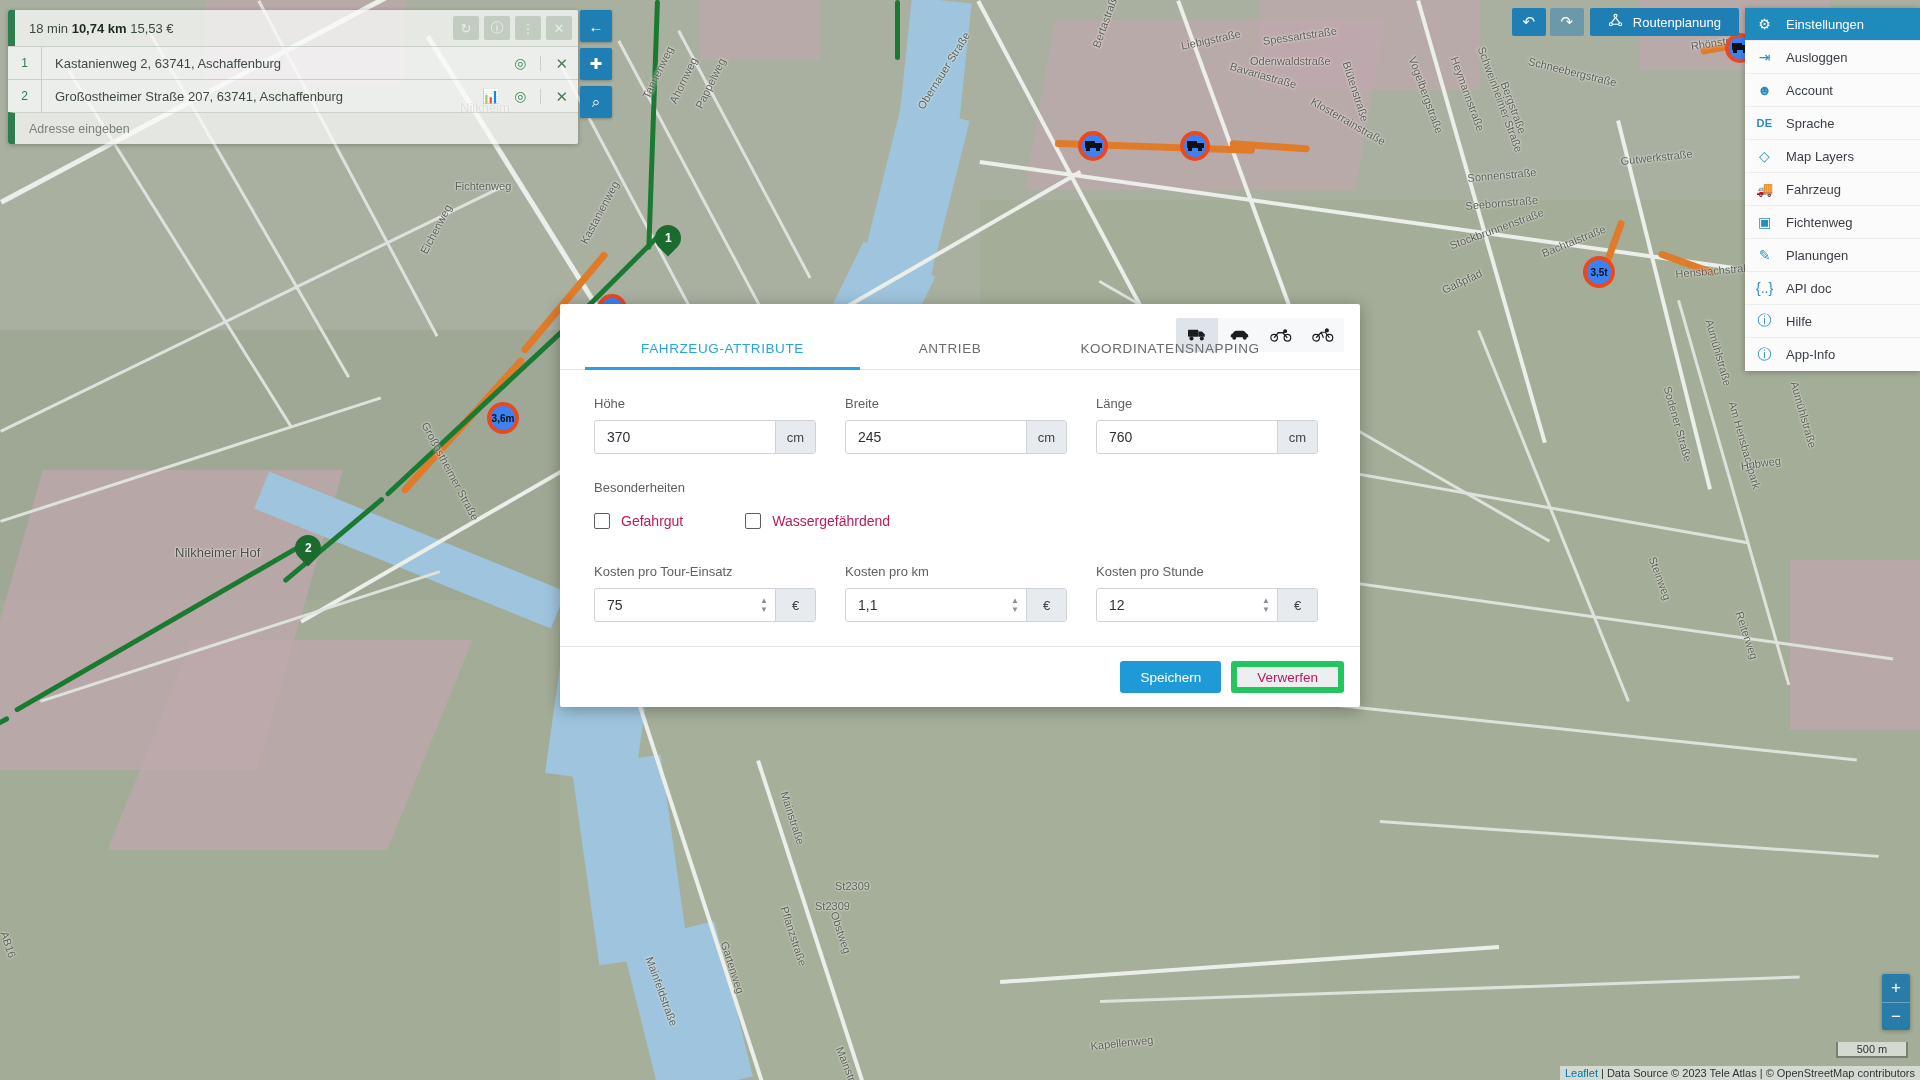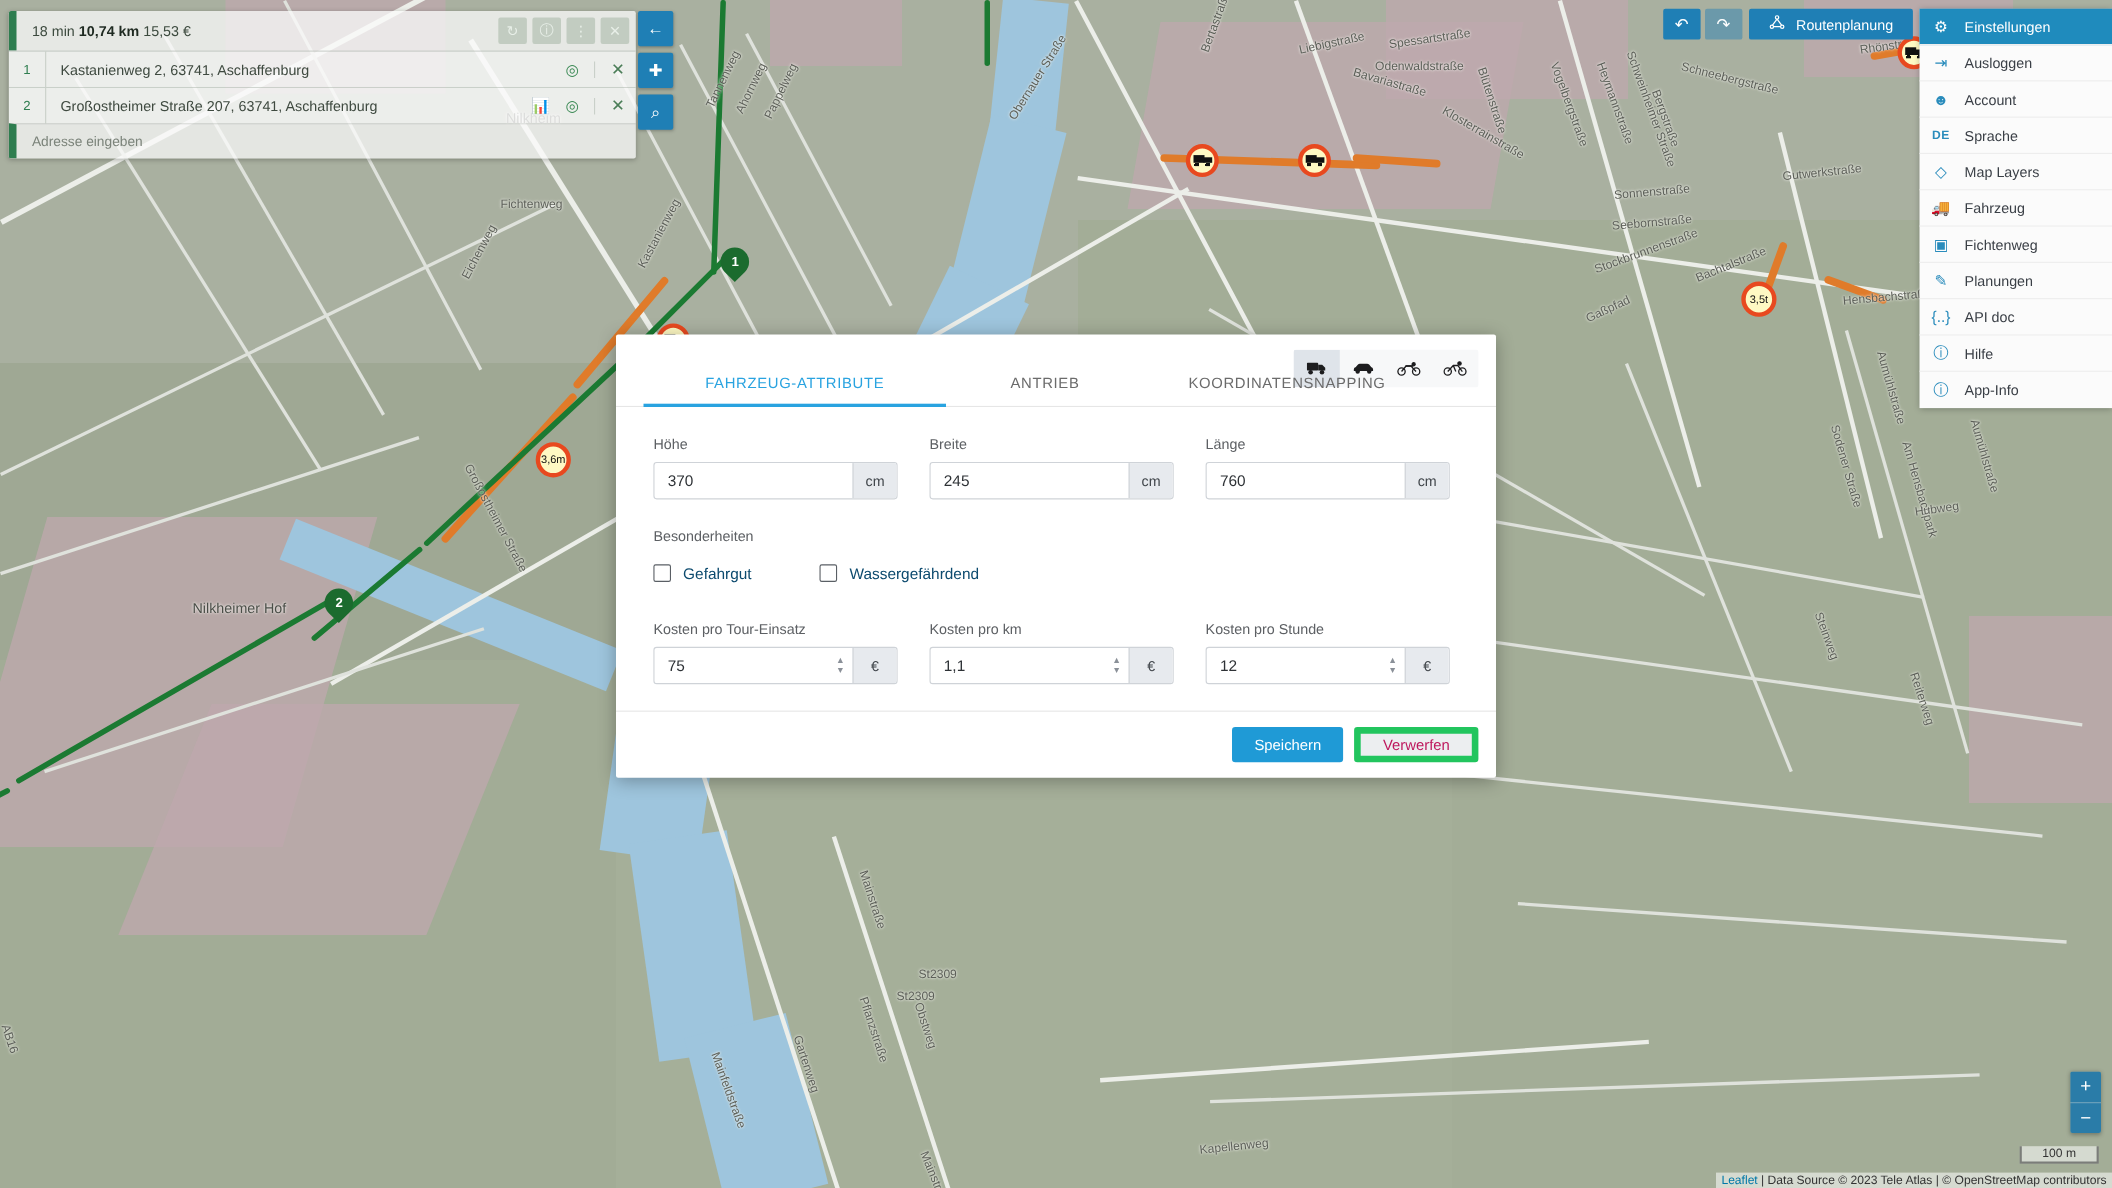--- a/index.html
+++ b/index.html
@@ -74,24 +74,24 @@
   }
   .pin span {
     transform: rotate(45deg);
     color: #fff; font-size: 12px; font-weight: 600;
   }
 
   
   .restriction {
     position: absolute;
     border-radius: 50%;
-    background: #fef9c3;
+    background: #3b82f6;
     border: 4px solid #e8491f;
     display: flex; align-items: center; justify-content: center;
-    font-size: 10px; color: #111; font-weight: 400;
+    font-size: 10px; color: #111; font-weight: 700;
     white-space: nowrap;
   }
   .restriction.truck { font-size: 0; }
   .restriction.truck::before {
     content: "";
     display: block;
     width: 17px; height: 10px;
     background:
       linear-gradient(#111,#111) 0 0/10px 7px no-repeat,
       linear-gradient(#111,#111) 9px 2px/8px 5px no-repeat,
@@ -347,21 +347,21 @@
     display: flex; flex-direction: column;
     align-items: center; justify-content: center;
     gap: 2px;
     color: #8a9098;
     cursor: pointer;
   }
   .spinner i { font-style: normal; font-size: 8px; line-height: 7px; }
   .checks { display: flex; gap: 0; align-items: center; height: 34px; }
   .check-item {
     display: flex; align-items: center; gap: 11px;
-    font-size: 14px; color: #0c4a6e;
+    font-size: 14px; color: #be185d;
     cursor: pointer;
   }
   .check-item + .check-item { margin-left: 62px; }
   .box {
     width: 16px; height: 16px;
     border: 1.6px solid #5a5f65;
     border-radius: 2px;
     flex: none;
   }
   #modal-footer {
@@ -514,21 +514,21 @@
       <div class="restriction truck" style="left: 1725px; top: 33px; width: 30px; height: 30px;"></div>
       <div class="restriction" style="left: 1583px; top: 256px; width: 32px; height: 32px;">3,5t</div>
       <div class="restriction" style="left: 487px; top: 402px; width: 32px; height: 32px;">3,6m</div>
       <div class="restriction truck" style="left: 597px; top: 294px; width: 30px; height: 30px;"></div>
     </div>
 
   <div id="zoom-ctrl">
     <div class="zoom-b">+</div>
     <div class="zoom-b">−</div>
   </div>
-  <div id="scale-bar">100 m</div>
+  <div id="scale-bar">500 m</div>
   <div id="attribution">
     <a href="#">Leaflet</a><span> | Data Source © 2023 Tele Atlas | © OpenStreetMap contributors</span>
   </div>
 </div>
 
 <div id="route-panel">
   <div id="route-summary">
     <div class="summary-text">
       <span>18 min</span>
       <b>10,74 km</b>

